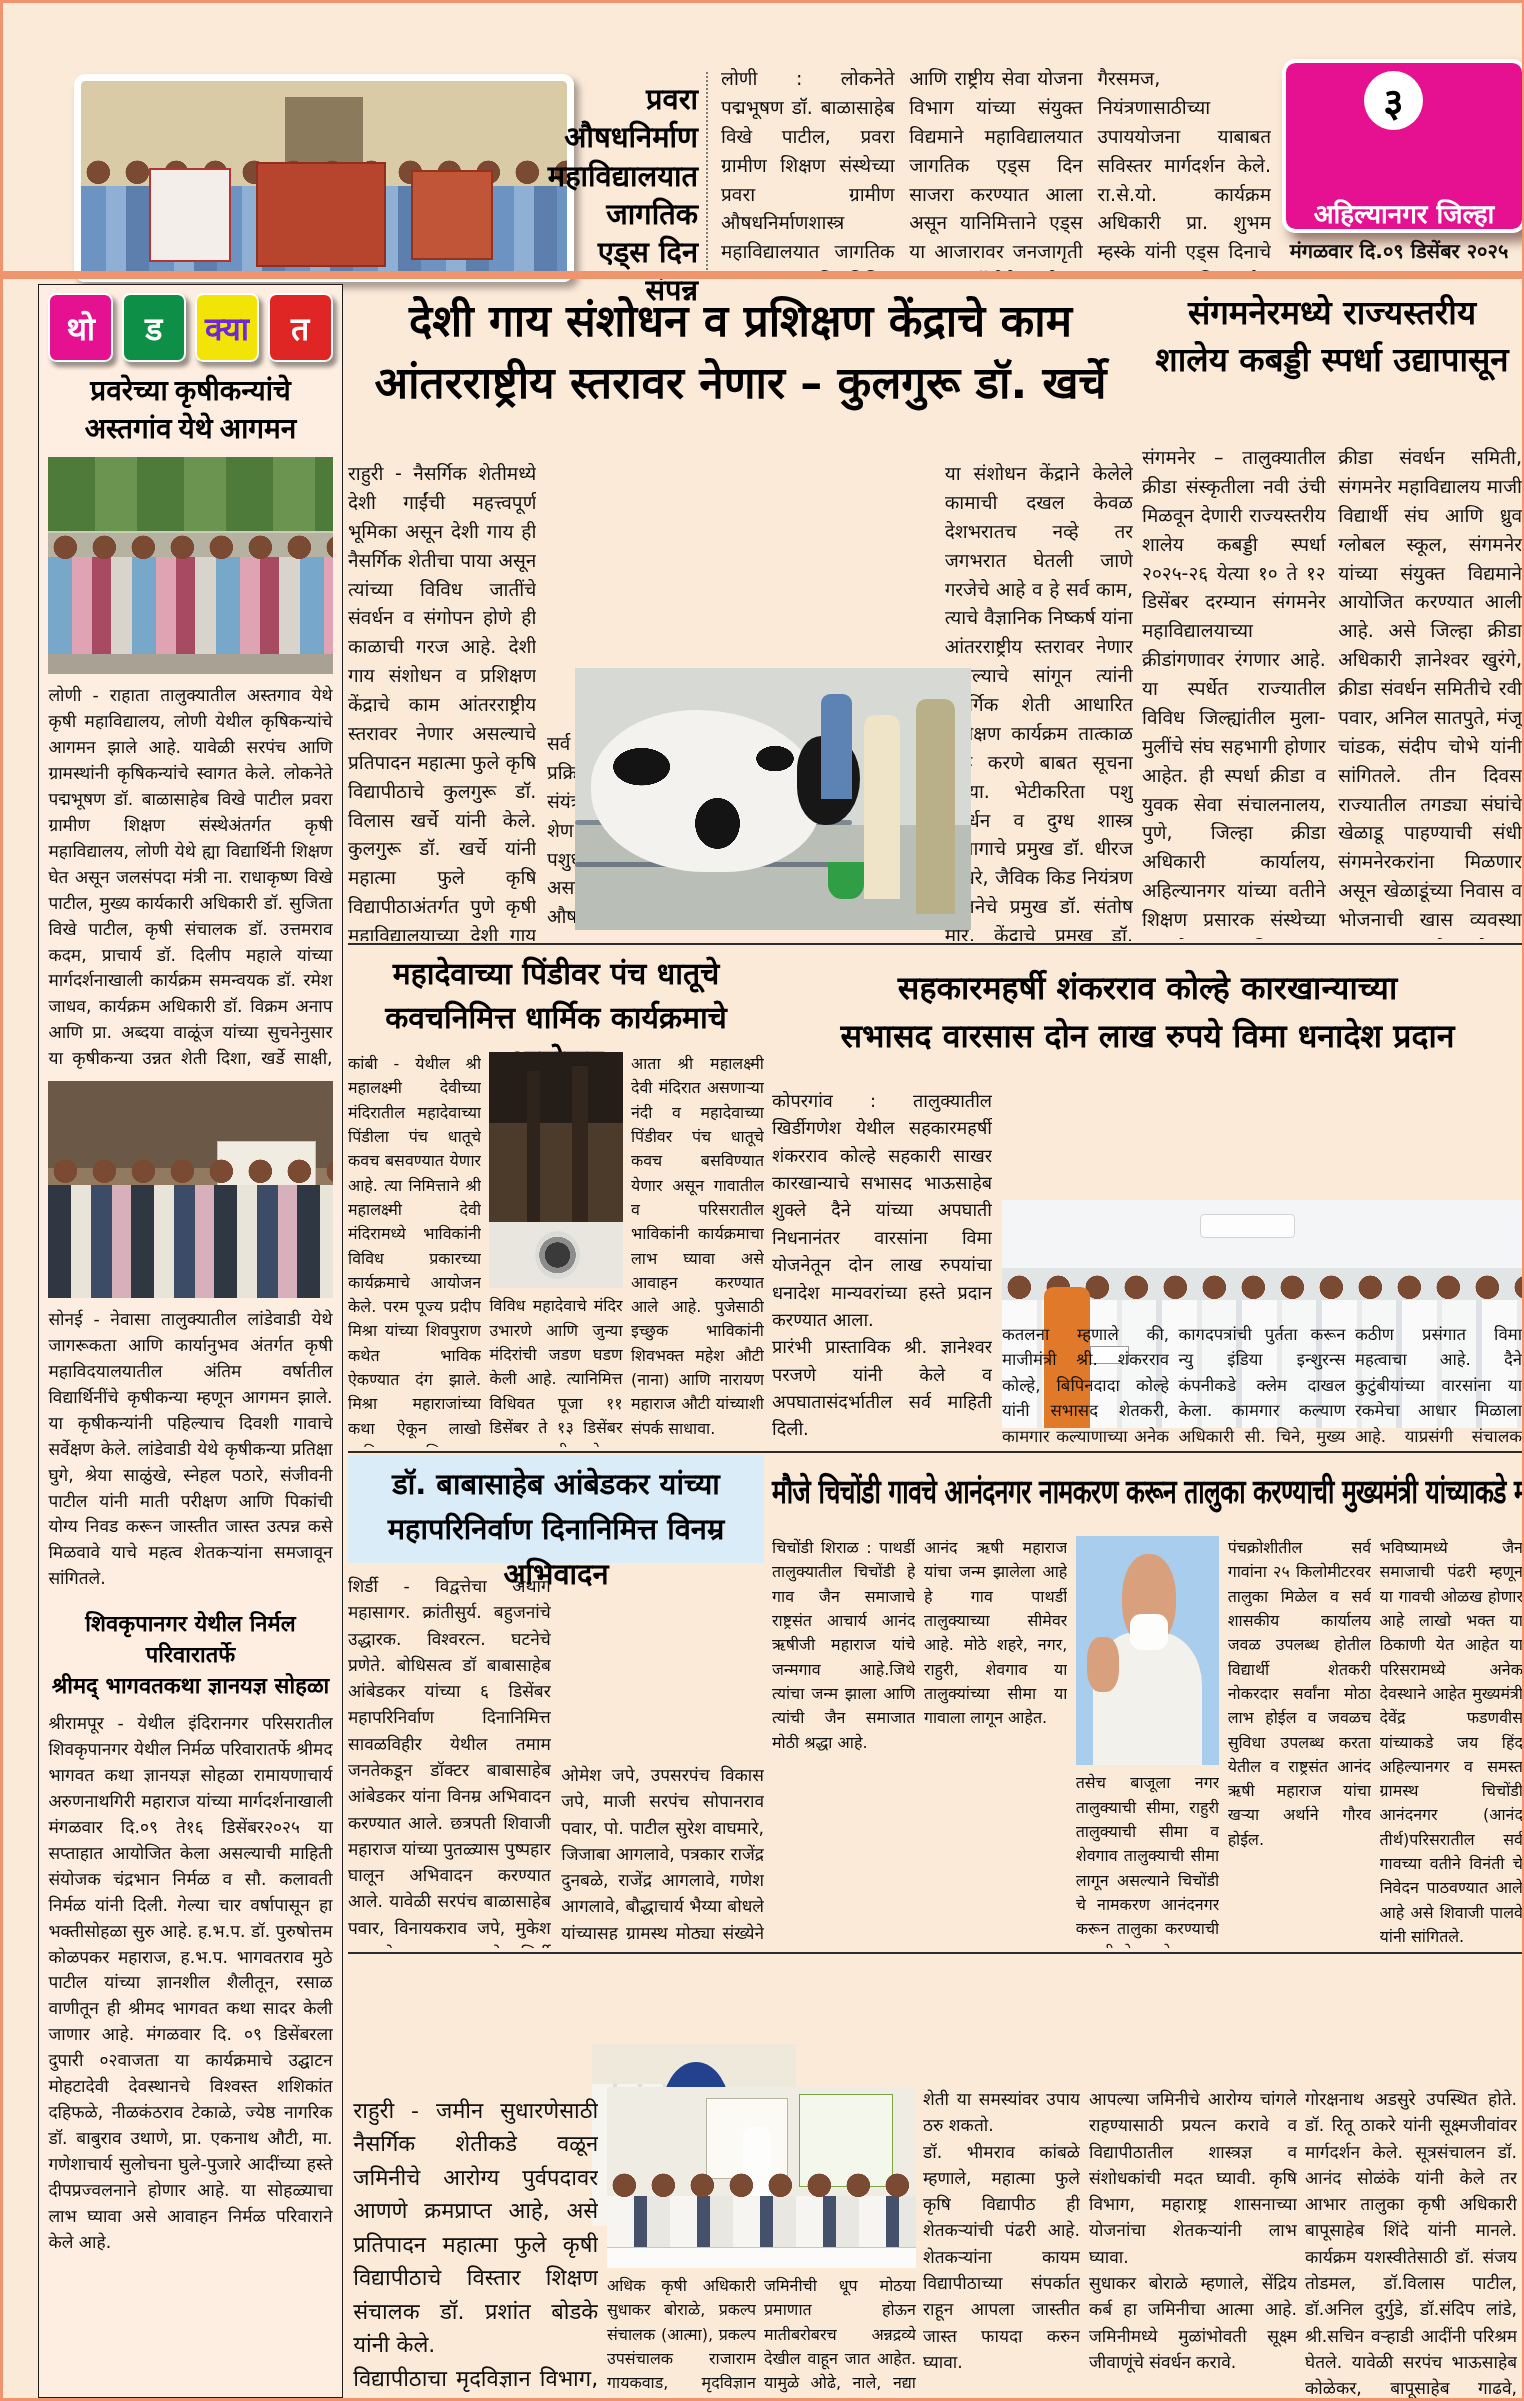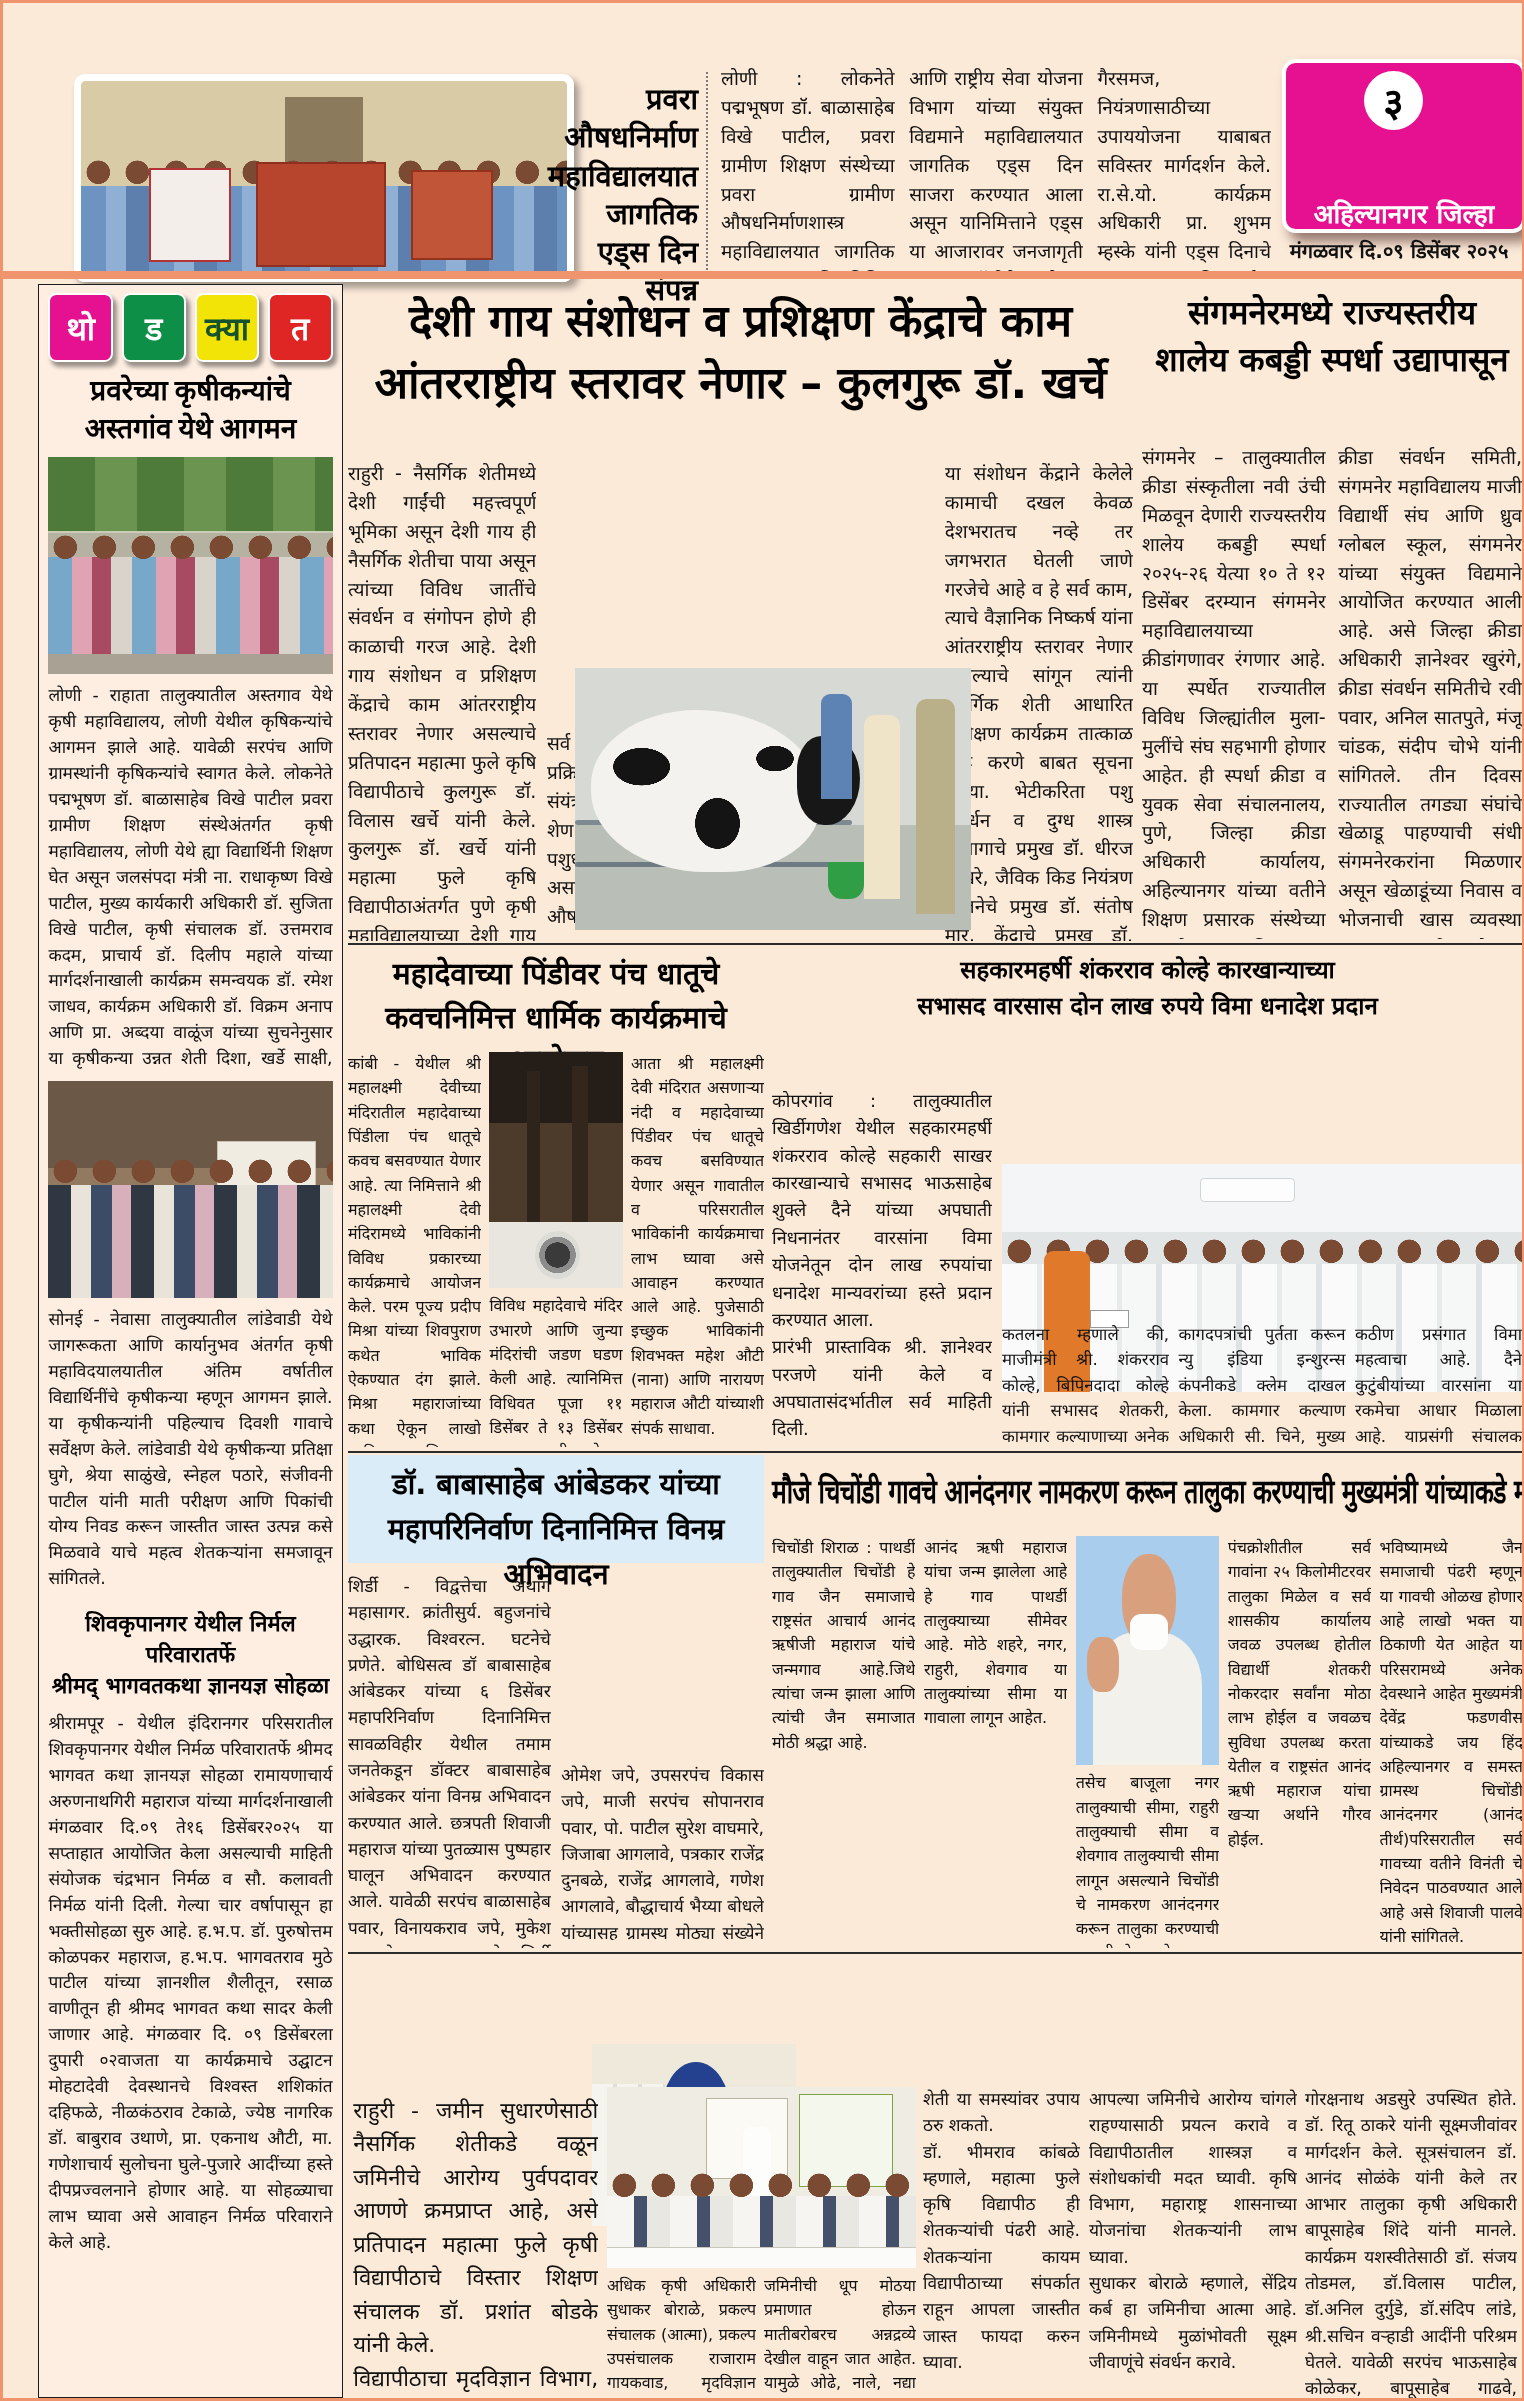--- a/index.html
+++ b/index.html
@@ -64,21 +64,21 @@
     <div class="sub">अहिल्यानगर जिल्हा</div>
   </div>
   <div class="abs" style="left:1268px;top:234px;width:256px;text-align:center;font-size:20px;font-weight:800;">मंगळवार दि.०९ डिसेंबर २०२५</div>
 
   <div class="abs" style="left:0;top:268px;width:1525px;height:8.4px;background:#ef946c;"></div>
 
   <div class="abs rail" style="left:35px;top:281px;width:305px;height:2114px;">
     <div class="flexrow" style="gap:8.4px;justify-content:center;">
       <div class="letterbox" style="background:#e61190;">थो</div>
       <div class="letterbox" style="background:#0e8f47;">ड</div>
-      <div class="letterbox" style="background:#f2e407;color:#14532d;">क्या</div>
+      <div class="letterbox" style="background:#f2e407;color:#6d28d9;">क्या</div>
       <div class="letterbox" style="background:#e02525;">त</div>
     </div>
 
     <div class="headline pre" style="font-size:28px;line-height:1.35;font-family:Liberation Serif, serif;">प्रवरेच्या कृषीकन्यांचे
 अस्तगांव येथे आगमन</div>
     <div class="photo" style="height:217px;flex:none;background:linear-gradient(#c9cdb6 0 35%,#b6b2a2 35% 100%);">
       <div class="abs" style="left:0;right:0;top:0;height:34%;background:repeating-linear-gradient(90deg,#4e7a3a 0 47px,#6a9450 47px 89px);"></div>
       <div class="abs" style="left:0;right:0;bottom:8%;height:46%;background:repeating-linear-gradient(90deg,#77a7c9 0 24px,#e0a3b4 24px 44px,#a84a62 44px 63px,#d8d4cc 63px 84px);"></div>
       <div class="heads" style="bottom:50%;"></div>
       <div class="abs" style="left:0;right:0;bottom:0;height:9%;background:#a9a193;"></div>
@@ -150,21 +150,21 @@
         <div class="abs" style="left:62%;top:6%;width:12%;height:66%;background:#33271d;"></div>
         <div class="abs" style="left:34%;bottom:4%;width:34%;height:20%;background:radial-gradient(circle at 50% 50%,#3a3a3a 0 38%,#8c8c8c 39% 55%,#dcdcd6 56% 100%);border-radius:50%;"></div>
       </div>
       <div class="col just" style="height:153px;font-size:16px;">विविध महादेवाचे मंदिर उभारणे आणि जुन्या मंदिरांची जडण घडण केली आहे. त्यानिमित्त विधिवत पूजा ११ डिसेंबर ते १३ डिसेंबर या कालावधीत होणार आहे.
 तीन दिवस शिवलीला अमृत कथा वाचन आणि १३ तारखेला जुन्या पिंडीचे विधिवत पूजन होणार आहे.</div>
     </div>
     <div class="col just" style="flex:1;font-size:16px;">आता श्री महालक्ष्मी देवी मंदिरात असणाऱ्या नंदी व महादेवाच्या पिंडीवर पंच धातूचे कवच बसविण्यात येणार असून गावातील व परिसरातील भाविकांनी कार्यक्रमाचा लाभ घ्यावा असे आवाहन करण्यात आले आहे. पुजेसाठी इच्छुक भाविकांनी शिवभक्त महेश औटी (नाना) आणि नारायण महाराज औटी यांच्याशी संपर्क साधावा.</div>
   </div>
 
   <div class="abs" style="left:769px;top:944px;width:751px;height:501px;">
-    <div class="headline pre" style="font-size:24px;line-height:1.5;margin-top:5px;">सहकारमहर्षी शंकरराव कोल्हे कारखान्याच्या
+    <div class="headline pre" style="font-size:32px;line-height:1.5;margin-top:17px;">सहकारमहर्षी शंकरराव कोल्हे कारखान्याच्या
 सभासद वारसास दोन लाख रुपये विमा धनादेश प्रदान</div>
     <div class="abs col just pre" style="left:0;top:140px;width:220px;height:360px;font-size:18px;">कोपरगांव : तालुक्यातील खिर्डीगणेश येथील सहकारमहर्षी शंकरराव कोल्हे सहकारी साखर कारखान्याचे सभासद भाऊसाहेब शुक्ले दैने यांच्या अपघाती निधनानंतर वारसांना विमा योजनेतून दोन लाख रुपयांचा धनादेश मान्यवरांच्या हस्ते प्रदान करण्यात आला.
 प्रारंभी प्रास्ताविक श्री. ज्ञानेश्वर परजणे यांनी केले व अपघातासंदर्भातील सर्व माहिती दिली.</div>
     <div class="abs photo" style="left:230px;top:140px;width:520px;height:228px;background:linear-gradient(#f3f5f6 0 30%,#e2e5e6 30% 100%);">
       <div class="abs" style="left:38%;top:6%;width:18%;height:10%;background:#fdfdfd;border:1px solid #cfd4d6;border-radius:4.2px;"></div>
       <div class="abs" style="left:0;right:0;bottom:0;height:56%;background:repeating-linear-gradient(90deg,#fafafa 0 35px,#e8eaec 35px 40px,#f6f7f7 40px 74px,#dfe2e4 74px 80px);"></div>
       <div class="heads" style="bottom:54%;"></div>
       <div class="abs" style="left:8%;bottom:0;width:9%;height:62%;background:#e07a2a;border-radius:9.4px 9.4px 0 0;"></div>
       <div class="abs" style="left:17%;bottom:28%;width:7%;height:7%;background:#fff;border:1px solid #999;"></div>
     </div>

